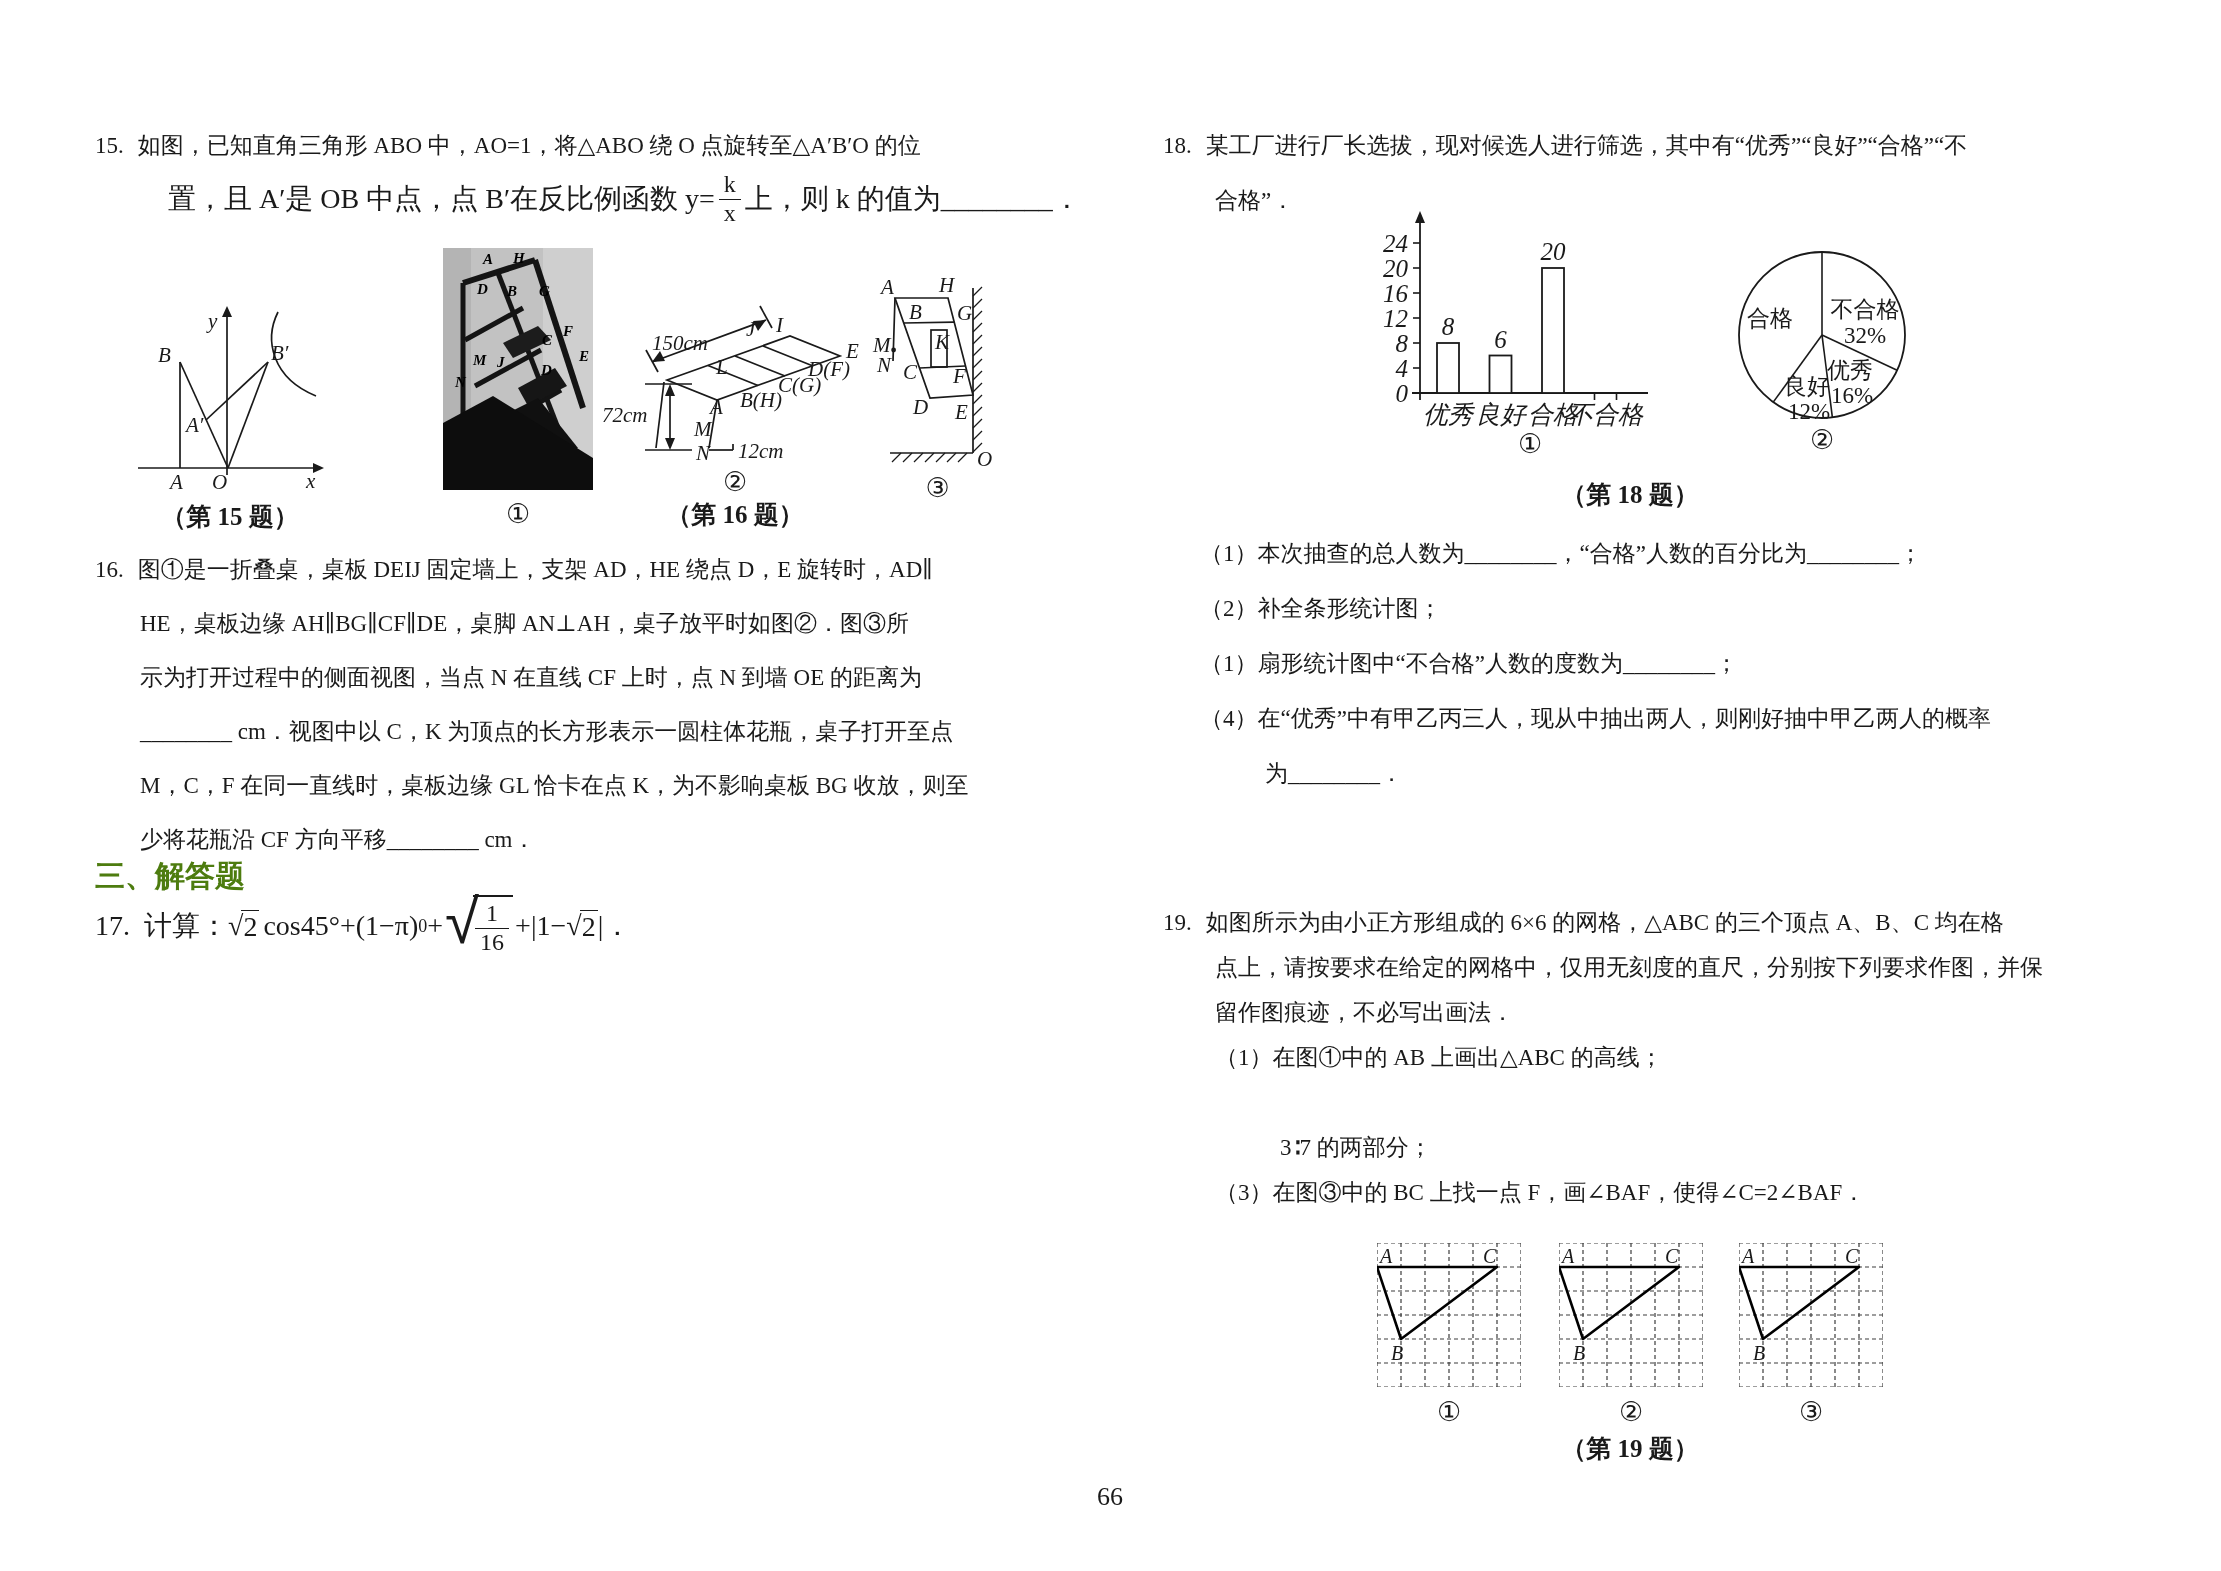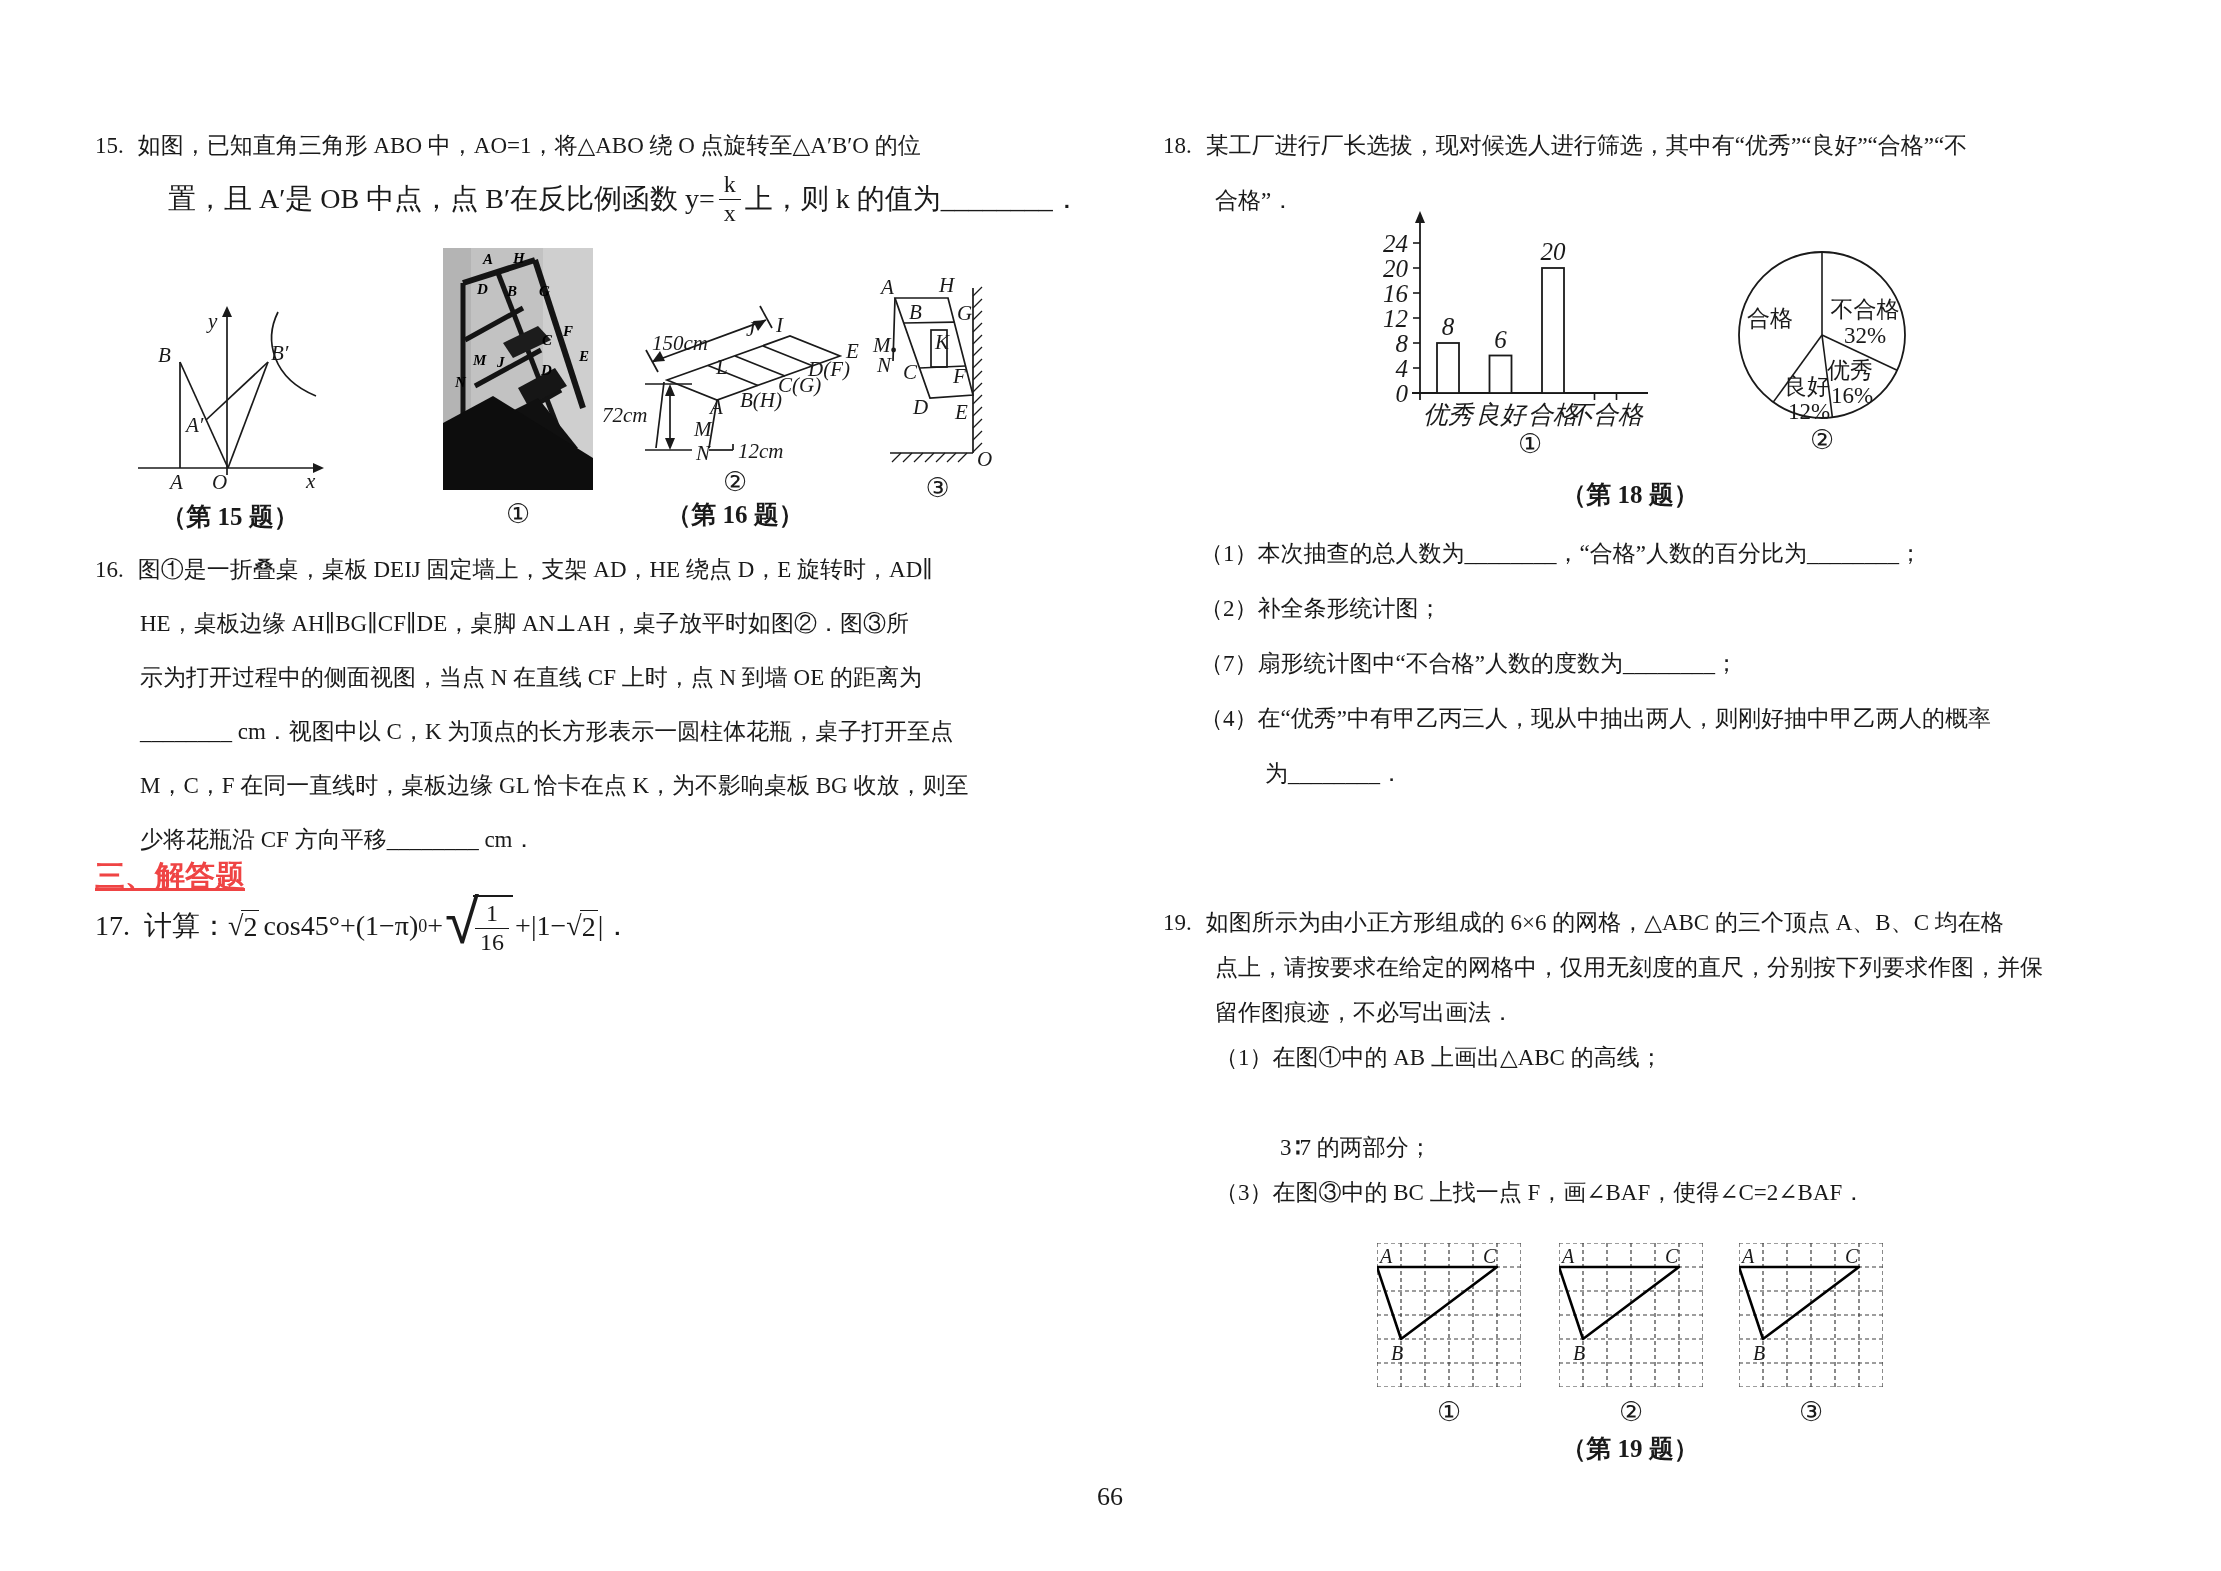--- a/index.html
+++ b/index.html
@@ -3,21 +3,21 @@
 <meta charset="utf-8">
 <style>
   html,body{margin:0;padding:0;background:#e9e9e9;}
   .page{position:relative;width:2221px;height:1571px;background:#ffffff;overflow:hidden;
         font-family:"Liberation Serif","DejaVu Serif",serif;color:#1a1a1a;}
   .abs{position:absolute;white-space:nowrap;}
   .line{font-size:23px;line-height:36px;}
   .qnum{display:inline-block;padding-right:14px;}
   .cap{font-size:25px;font-weight:bold;text-align:center;}
   .subcap{font-size:27px;text-align:center;}
-  .section-head{font-size:30px;font-weight:bold;color:#ef4444;font-family:"Liberation Sans","DejaVu Sans",sans-serif;text-decoration:underline;}
+  .section-head{font-size:30px;font-weight:bold;color:#4d7c0f;font-family:"Liberation Sans","DejaVu Sans",sans-serif;}
   .flexline{display:flex;align-items:center;font-size:28px;}
   .frac{display:inline-flex;flex-direction:column;text-align:center;font-size:24px;line-height:1.15;vertical-align:middle;margin:0 4px;}
   .frac .fnum{border-bottom:1.6px solid #1a1a1a;padding:0 5px;}
   .frac .fden{padding:0 5px;}
   .ov{border-top:1.6px solid #1a1a1a;padding:0 2px;margin-left:-2px;}
   .broot{display:inline-flex;align-items:stretch;margin:0 2px;}
   .brsign{font-size:62px;line-height:0.9;font-family:"DejaVu Sans",sans-serif;font-weight:200;transform:translateY(-1px);}
   .brbody{border-top:2px solid #1a1a1a;display:inline-flex;align-items:center;padding:3px 4px 0 2px;margin-left:-6px;}
   sup{font-size:18px;}
   svg text{font-family:"Liberation Serif","DejaVu Serif",serif;font-style:italic;}
@@ -274,21 +274,21 @@
   <div class="pielab" style="left:1815px;top:323px;width:100px;">32%</div>
   <div class="pielab" style="left:1820px;top:358px;width:60px;">优秀</div>
   <div class="pielab" style="left:1822px;top:383px;width:60px;">16%</div>
   <div class="pielab" style="left:1777px;top:374px;width:60px;">良好</div>
   <div class="pielab" style="left:1779px;top:399px;width:60px;">12%</div>
   <div class="abs subcap" style="left:1734px;top:424px;width:176px;">②</div>
   <div class="abs cap" style="left:1480px;top:478px;width:300px;">（第 18 题）</div>
 
   <div class="abs line" style="left:1200px;top:536px;">（1）本次抽查的总人数为________，“合格”人数的百分比为________；</div>
   <div class="abs line" style="left:1200px;top:591px;">（2）补全条形统计图；</div>
-  <div class="abs line" style="left:1200px;top:646px;">（7）扇形统计图中“不合格”人数的度数为________；</div>
+  <div class="abs line" style="left:1200px;top:646px;">（1）扇形统计图中“不合格”人数的度数为________；</div>
   <div class="abs line" style="left:1200px;top:701px;">（4）在“优秀”中有甲乙丙三人，现从中抽出两人，则刚好抽中甲乙两人的概率</div>
   <div class="abs line" style="left:1265px;top:756px;">为________．</div>
 
   <div class="abs line" style="left:1163px;top:905px;"><span class="qnum">19.</span><span>如图所示为由小正方形组成的 6×6 的网格，△ABC 的三个顶点 A、B、C 均在格</span></div>
   <div class="abs line" style="left:1215px;top:950px;">点上，请按要求在给定的网格中，仅用无刻度的直尺，分别按下列要求作图，并保</div>
   <div class="abs line" style="left:1215px;top:995px;">留作图痕迹，不必写出画法．</div>
   <div class="abs line" style="left:1215px;top:1040px;">（1）在图①中的 AB 上画出△ABC 的高线；</div>
   <div class="abs line" style="left:1280px;top:1130px;">3∶7 的两部分；</div>
   <div class="abs line" style="left:1215px;top:1175px;">（3）在图③中的 BC 上找一点 F，画∠BAF，使得∠C=2∠BAF．</div>
 

